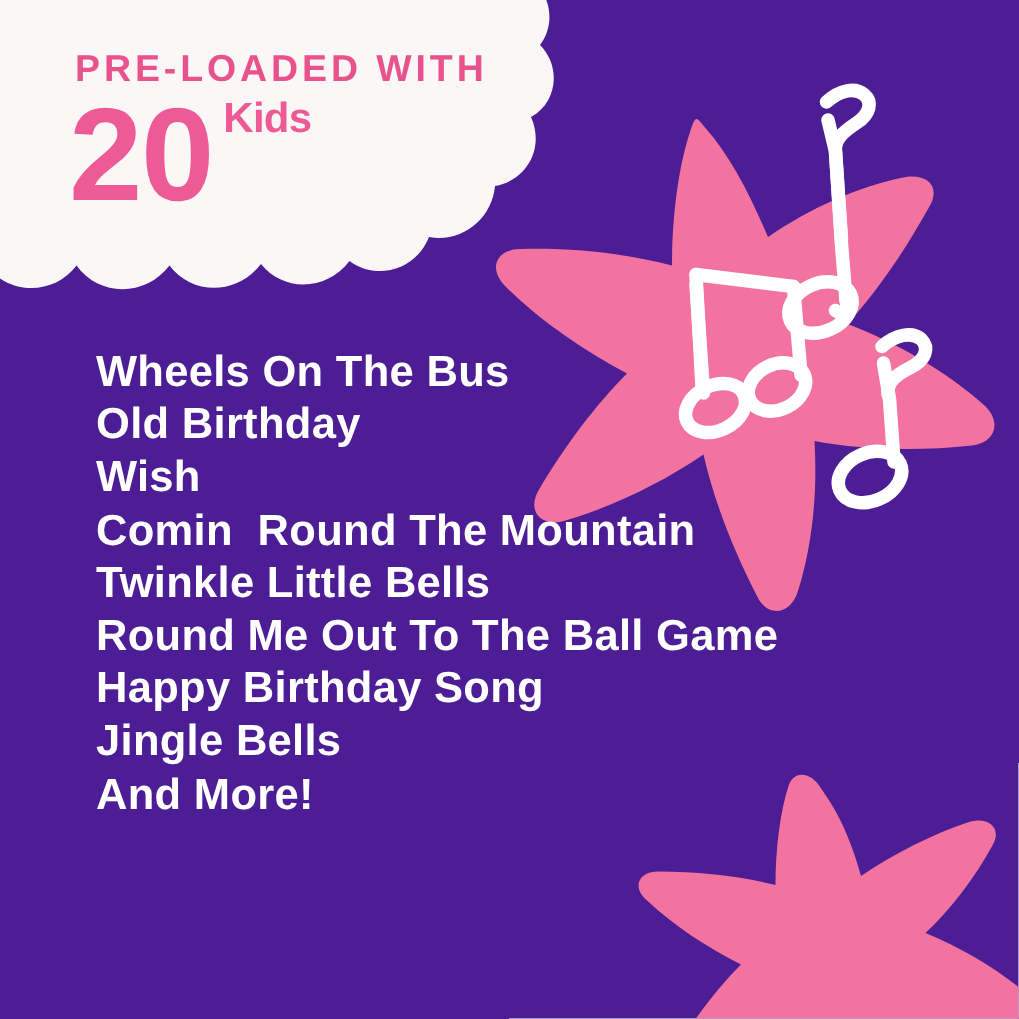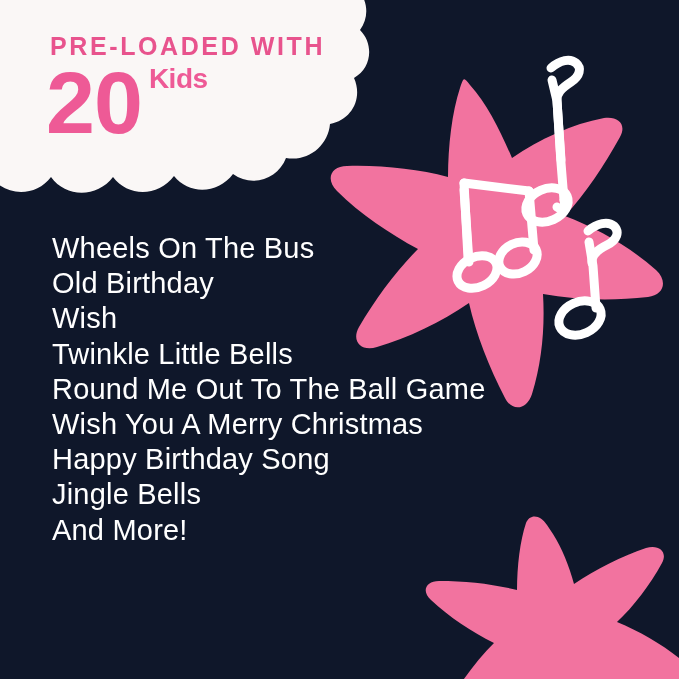--- a/index.html
+++ b/index.html
@@ -5,21 +5,21 @@
   html, body {
     margin: 0;
     padding: 0;
     background: #ffffff;
   }
   #poster {
     position: relative;
     width: 679px;
     height: 679px;
     overflow: hidden;
-    background: #0f172a;
+    background: #4c1d95;
     font-family: "Liberation Sans", sans-serif;
     -webkit-font-smoothing: antialiased;
   }
 
   
   .star-layer {
     position: absolute;
     inset: 0;
     pointer-events: none;
   }
@@ -92,23 +92,24 @@
     position: absolute;
     left: 52px;
     top: 231px;
     z-index: 5;
     width: 600px;
   }
   .song {
     color: #ffffff;
     font-size: 29px;
     line-height: 35.2px;
-    font-weight: 400;
+    font-weight: 700;
     letter-spacing: 0.2px;
     white-space: pre;
+    margin-left: 12px;
   }
 </style>
 </head>
 <body>
 
 <div id="poster">
 
   <div class="star-layer">
     <svg width="679" height="679" viewBox="0 0 679 679">
 
@@ -213,21 +214,21 @@
       <div class="kidsongs">
         <div>Kids</div>
       </div>
     </div>
   </div>
 
   <div class="songlist">
     <div class="song">Wheels On The Bus</div>
     <div class="song">Old Birthday</div>
     <div class="song">Wish</div>
+    <div class="song">Comin  Round The Mountain</div>
     <div class="song">Twinkle Little Bells</div>
     <div class="song">Round Me Out To The Ball Game</div>
-    <div class="song">Wish You A Merry Christmas</div>
     <div class="song">Happy Birthday Song</div>
     <div class="song">Jingle Bells</div>
     <div class="song">And More!</div>
   </div>
 
 </div>
 
 </body></html>

